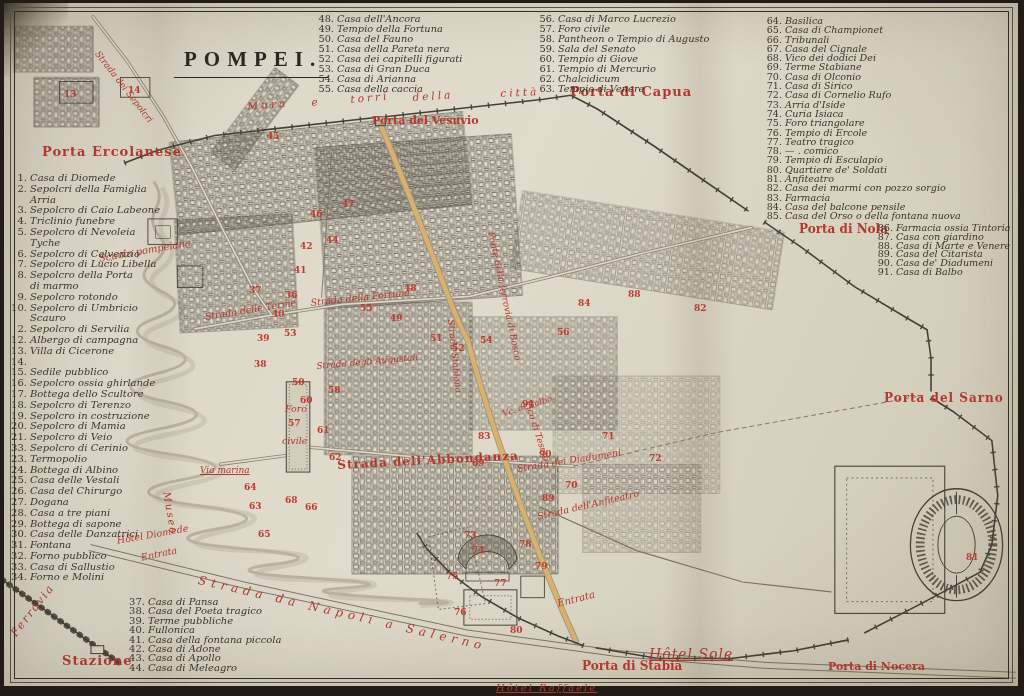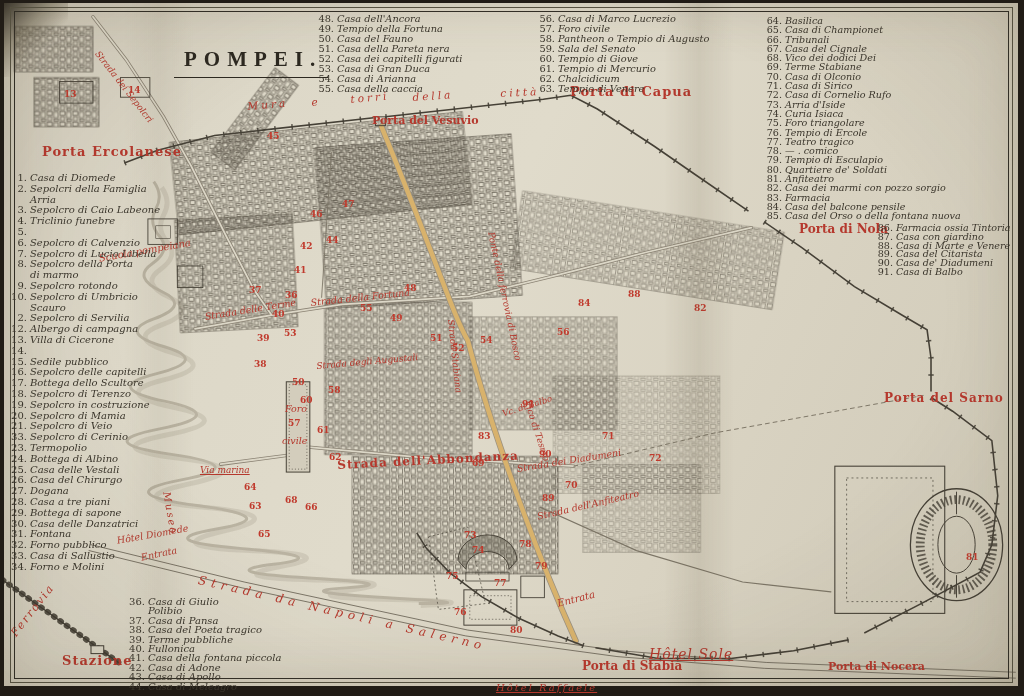--- a/index.html
+++ b/index.html
@@ -246,20 +246,21 @@
         <div class="lg-item">
           <span class="lg-n">3.</span>
           <span class="lg-t">Sepolcro di Caio Labeone</span>
         </div>
         <div class="lg-item">
           <span class="lg-n">4.</span>
           <span class="lg-t">Triclinio funebre</span>
         </div>
         <div class="lg-item">
           <span class="lg-n">5.</span>
+          <span class="lg-t">Sepolcro di Nevoleia Tyche</span>
         </div>
         <div class="lg-item">
           <span class="lg-n">6.</span>
           <span class="lg-t">Sepolcro di Calvenzio</span>
         </div>
         <div class="lg-item">
           <span class="lg-n">7.</span>
           <span class="lg-t">Sepolcro di Lucio Libella</span>
         </div>
         <div class="lg-item">
@@ -289,21 +290,21 @@
         </div>
         <div class="lg-item">
           <span class="lg-n">14.</span>
         </div>
         <div class="lg-item">
           <span class="lg-n">15.</span>
           <span class="lg-t">Sedile pubblico</span>
         </div>
         <div class="lg-item">
           <span class="lg-n">16.</span>
-          <span class="lg-t">Sepolcro delle capitelli</span>
+          <span class="lg-t">Sepolcro ossia ghirlande</span>
         </div>
         <div class="lg-item">
           <span class="lg-n">17.</span>
           <span class="lg-t">Bottega dello Scultore</span>
         </div>
         <div class="lg-item">
           <span class="lg-n">18.</span>
           <span class="lg-t">Sepolcro di Terenzo</span>
         </div>
         <div class="lg-item">
@@ -366,25 +367,20 @@
           <span class="lg-n">33.</span>
           <span class="lg-t">Casa di Sallustio</span>
         </div>
         <div class="lg-item">
           <span class="lg-n">34.</span>
           <span class="lg-t">Forno e Molini</span>
         </div>
       </div>
       <div class="legend-col" style="left: 124px; top: 594px; width: 180px; font-size: 10px; line-height: 9.4px;">
         <div class="lg-item">
-          <span class="lg-n">36.</span>
-          <span class="lg-t">Casa di Giulio
-Polibio</span>
-        </div>
-        <div class="lg-item">
           <span class="lg-n">37.</span>
           <span class="lg-t">Casa di Pansa</span>
         </div>
         <div class="lg-item">
           <span class="lg-n">38.</span>
           <span class="lg-t">Casa del Poeta tragico</span>
         </div>
         <div class="lg-item">
           <span class="lg-n">39.</span>
           <span class="lg-t">Terme pubbliche</span>

